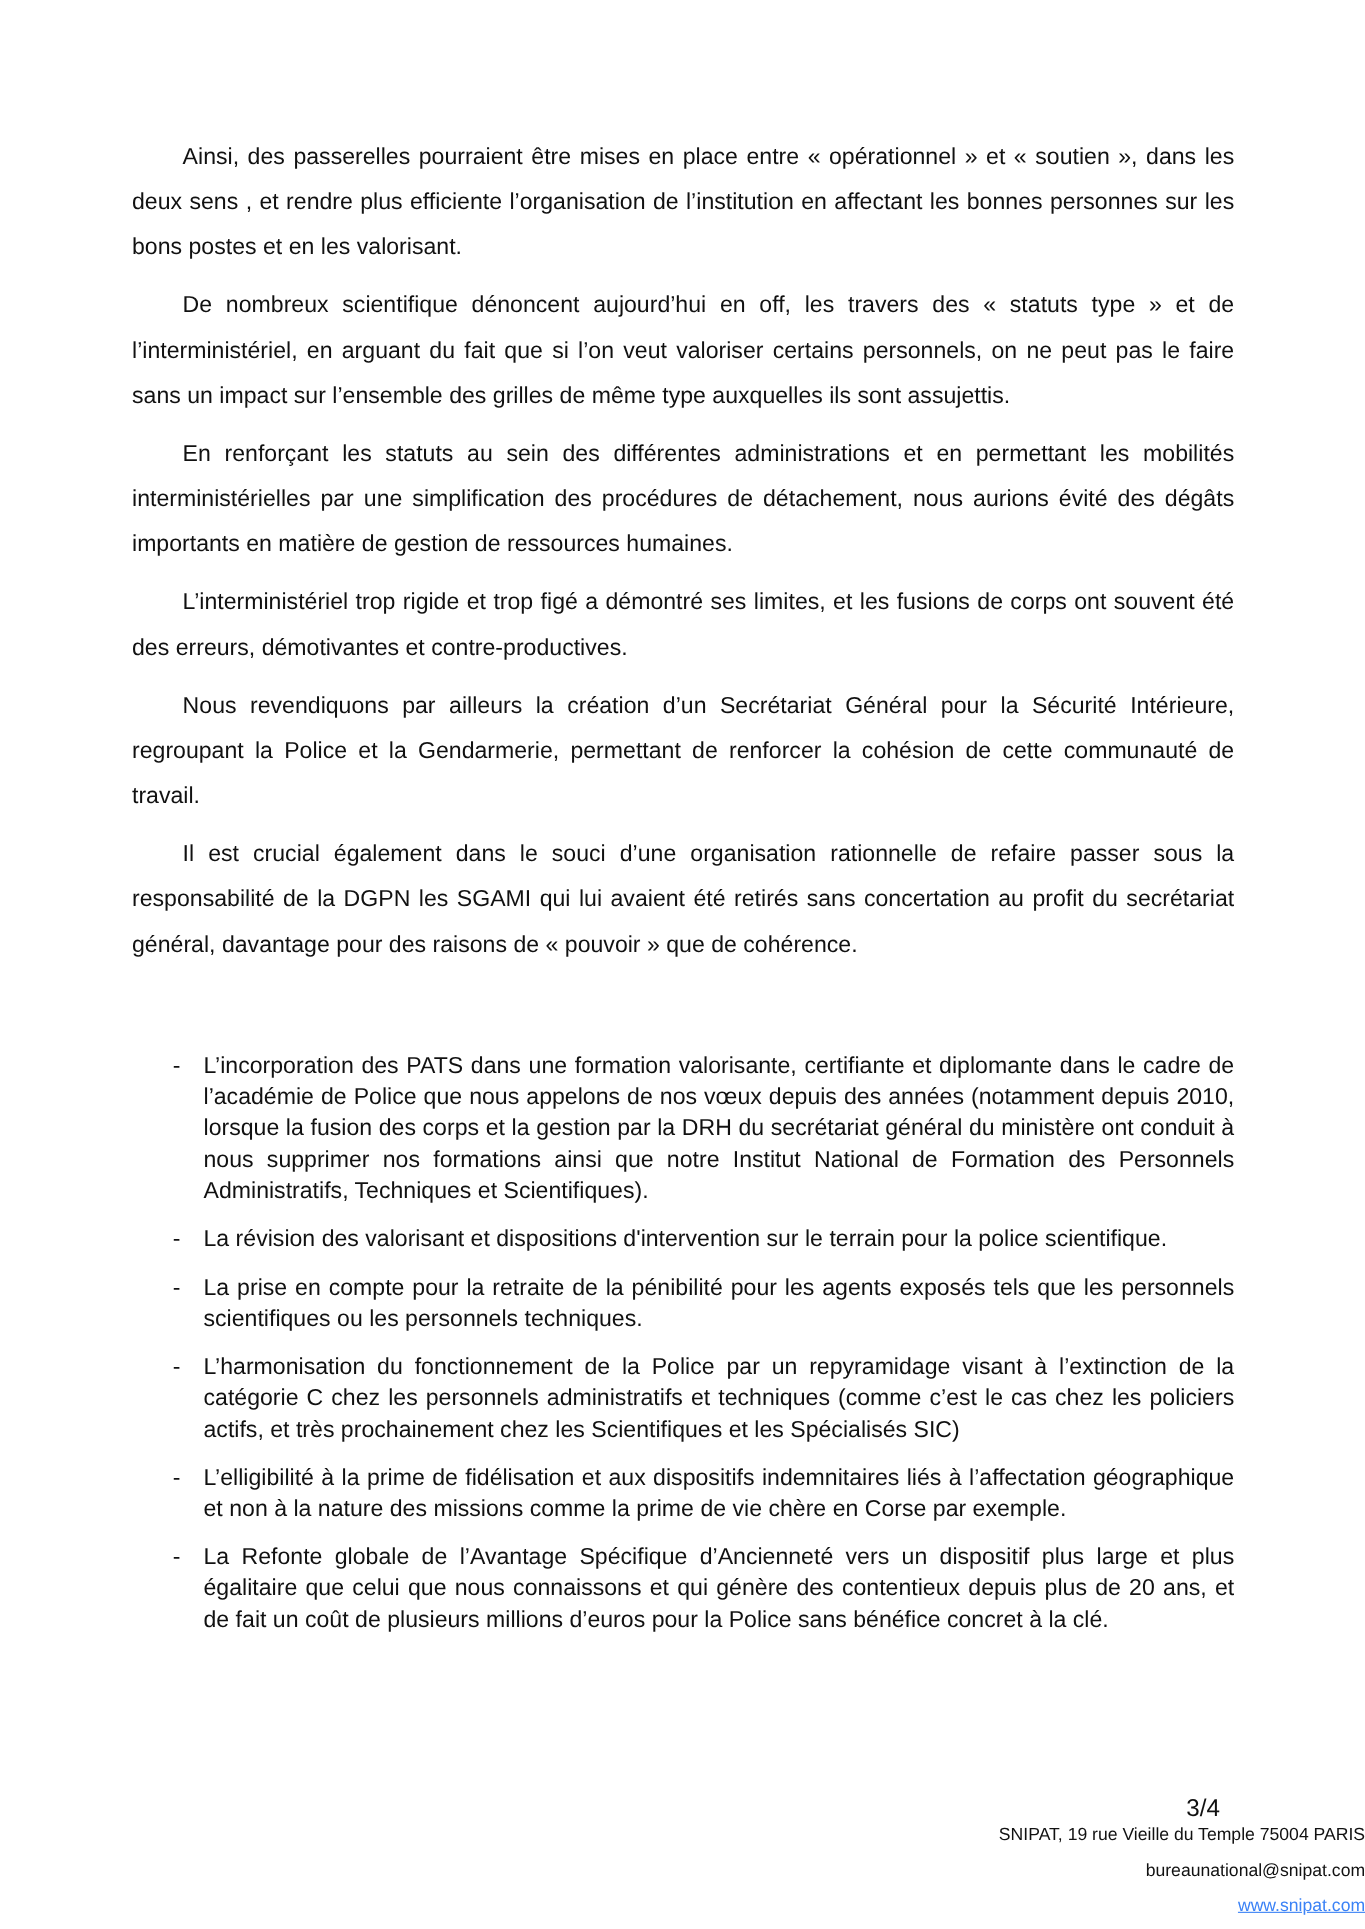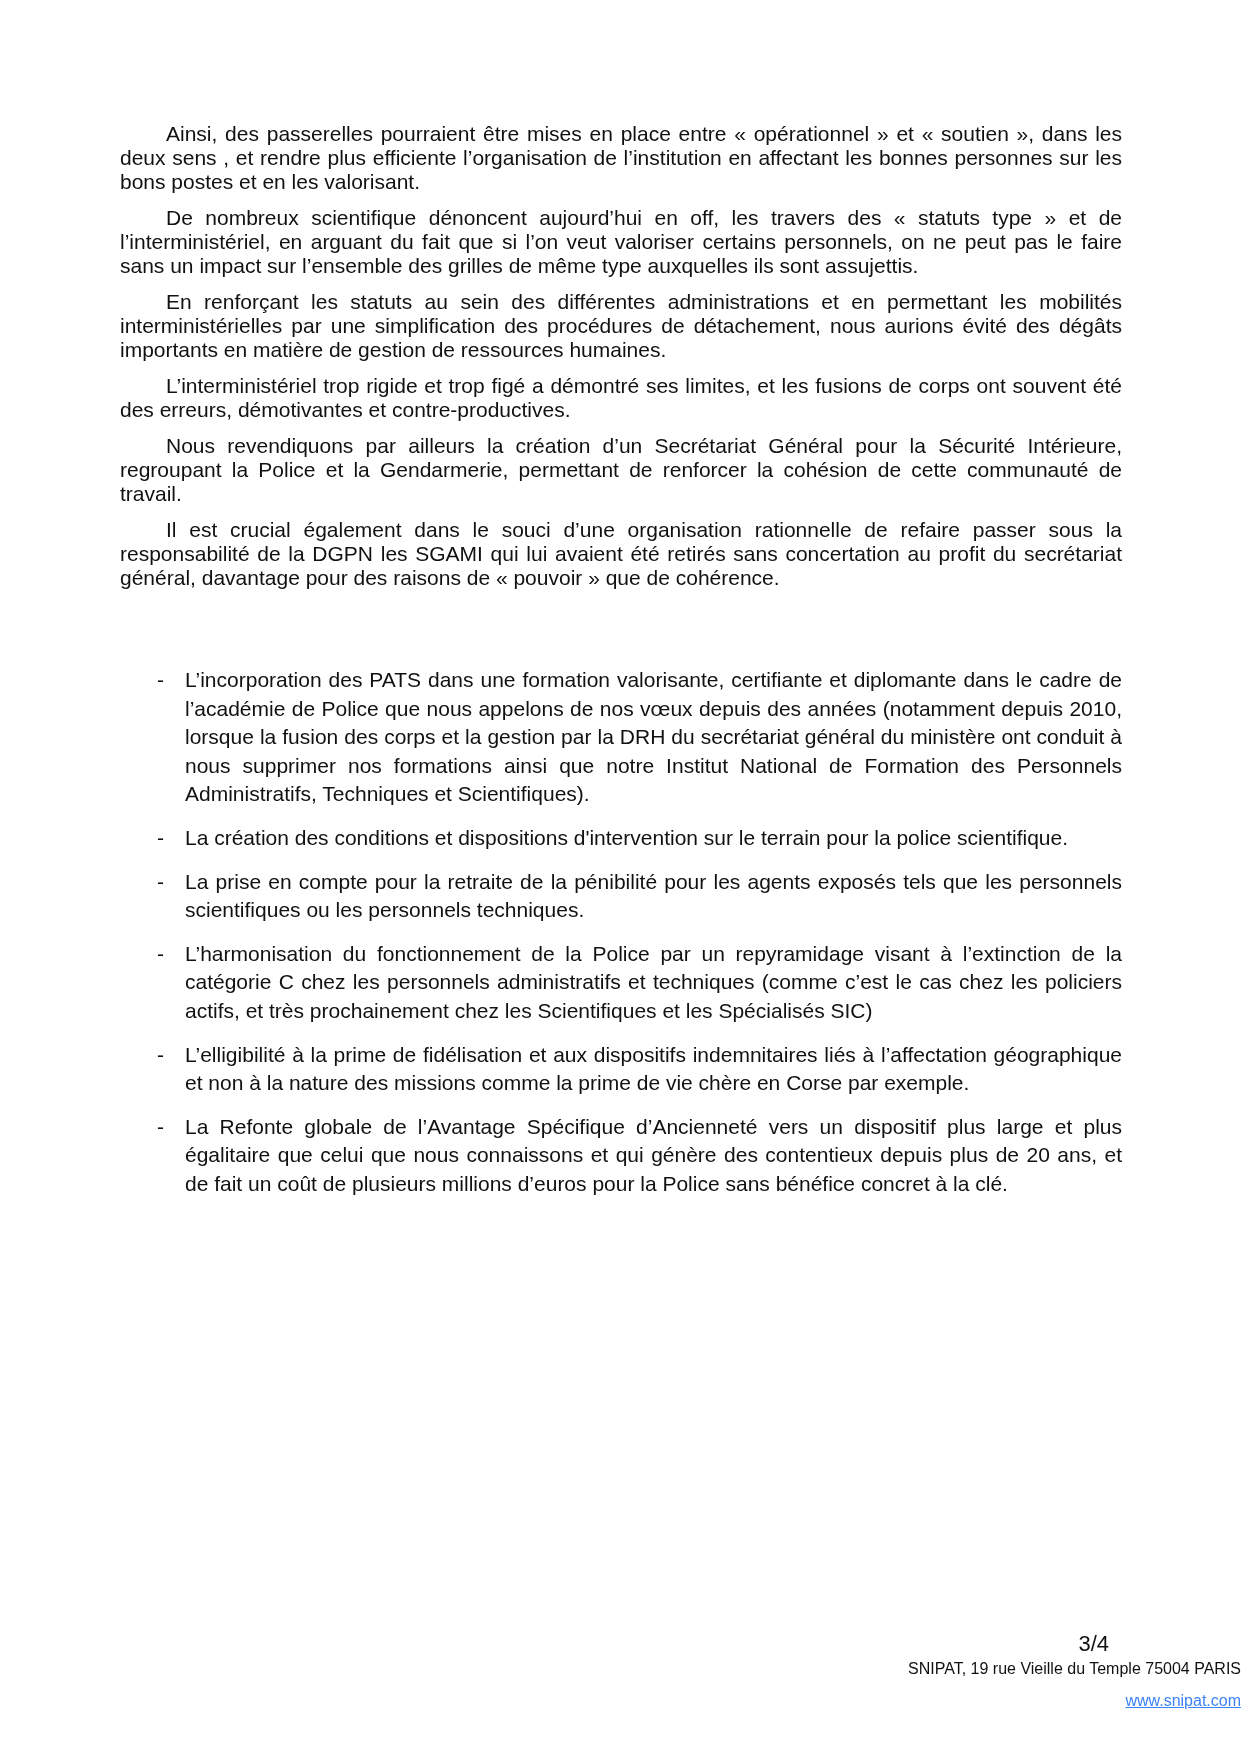--- a/index.html
+++ b/index.html
@@ -13,21 +13,21 @@
     overflow: hidden;
   }
   .content {
     position: absolute;
     left: 120px;
     top: 122px;
     width: 1002px;
   }
   p.par {
     font-size: 21px;
-    line-height: 24px;
+    line-height: 41px;
     text-align: justify;
     text-indent: 46px;
     margin: 0 0 12px 0;
   }
   .big-gap { height: 60px; }
   ul.demands {
     list-style: none;
     margin: 4px 0 0 0;
     padding: 0;
   }
@@ -78,21 +78,21 @@
   <div class="big-gap"></div>
 
 
   <ul class="demands">
     <li class="demand">
       <span class="dash">-</span>
       <span>L’incorporation des PATS dans une formation valorisante, certifiante et diplomante dans le cadre de l’académie de Police que nous appelons de nos vœux depuis des années (notamment depuis 2010, lorsque la fusion des corps et la gestion par la DRH du secrétariat général du ministère ont conduit à nous supprimer nos formations ainsi que notre Institut National de Formation des Personnels Administratifs, Techniques et Scientifiques).</span>
     </li>
     <li class="demand">
       <span class="dash">-</span>
-      <span>La création des conditions et dispositions d'intervention sur le terrain pour la police scientifique.</span>
+      <span>La révision des valorisant et dispositions d'intervention sur le terrain pour la police scientifique.</span>
     </li>
     <li class="demand">
       <span class="dash">-</span>
       <span>La prise en compte pour la retraite de la pénibilité pour les agents exposés tels que les personnels scientifiques ou les personnels techniques.</span>
     </li>
     <li class="demand">
       <span class="dash">-</span>
       <span>L’harmonisation du fonctionnement de la Police par un repyramidage visant à l’extinction de la catégorie C chez les personnels administratifs et techniques (comme c’est le cas chez les policiers actifs, et très prochainement chez les Scientifiques et les Spécialisés SIC)</span>
     </li>
     <li class="demand">
@@ -101,18 +101,19 @@
     </li>
     <li class="demand">
       <span class="dash">-</span>
       <span>La Refonte globale de l’Avantage Spécifique d’Ancienneté vers un dispositif plus large et plus égalitaire que celui que nous connaissons et qui génère des contentieux depuis plus de 20 ans, et de fait un coût de plusieurs millions d’euros pour la Police sans bénéfice concret à la clé.</span>
     </li>
   </ul>
 </div>
 
 <div class="footer">
   <div class="address">SNIPAT, 19 rue Vieille du Temple 75004 PARIS</div>
+  <div class="email">bureaunational@snipat.com</div>
   <div class="website">
     <span class="link">www.snipat.com</span>
   </div>
 </div>
 
 <div class="page-num">3/4</div>
 
 </body></html>

